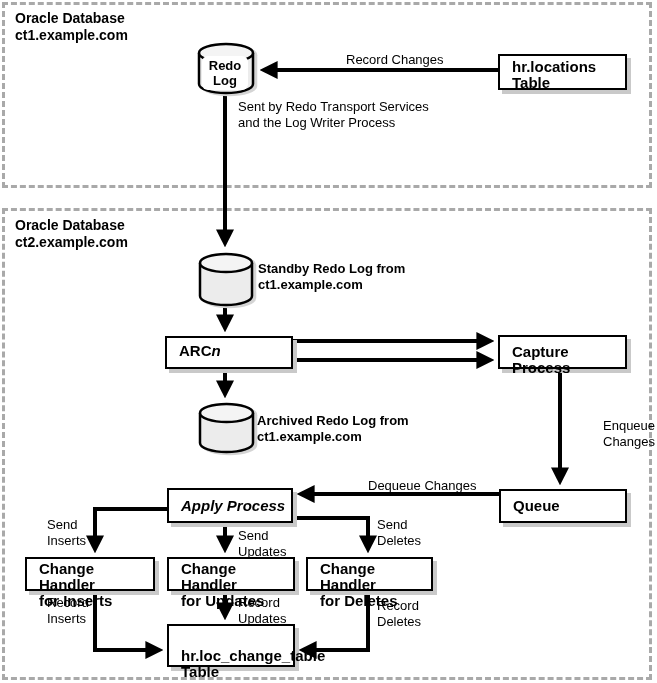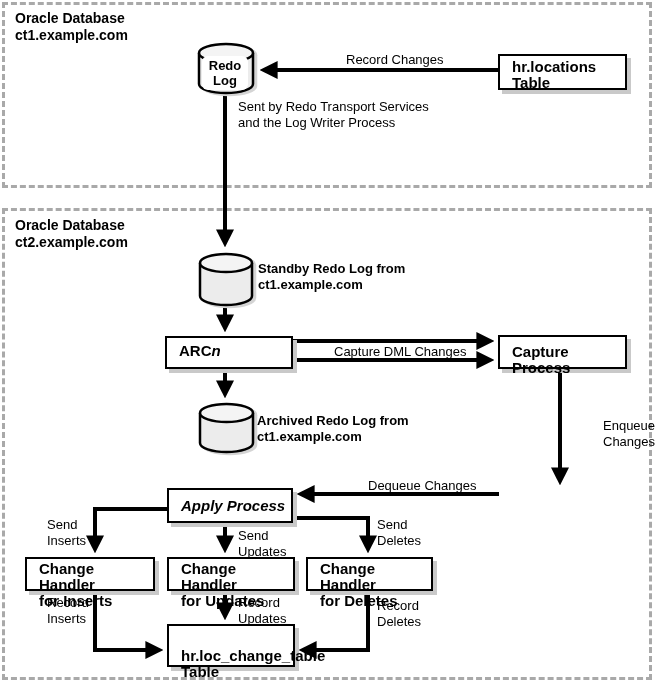--- a/index.html
+++ b/index.html
@@ -118,34 +118,34 @@
   </div>
   <div class="blbl" id="lbl-archived">Archived Redo Log from
 ct1.example.com</div>
 
   <div class="pbox" id="box-hrloc">hr.locations
 Table</div>
 
   <div class="pbox" id="box-capture">Capture Process</div>
 
   <div class="pbox" id="box-arcn"><span>ARC</span><span class="italic">n</span></div>
+  <div class="pbox" id="box-queue">Queue</div>
   <div class="pbox" id="box-apply">Apply Process</div>
   <div class="pbox" id="box-hins">Change Handler
 for Inserts</div>
   <div class="pbox" id="box-hupd">Change Handler
 for Updates</div>
   <div class="pbox" id="box-hdel">Change Handler
 for Deletes</div>
   <div class="pbox" id="box-ctable">hr.loc_change_table
 Table</div>
 
   <div class="lbl" id="lbl-record-changes">Record Changes</div>
   <div class="lbl" id="lbl-sent-by">Sent by Redo Transport Services
 and the Log Writer Process</div>
-  <div class="lbl" id="lbl-capture-dml">Capture DML Changes</div>
   <div class="lbl" id="lbl-enqueue">Enqueue
 Changes</div>
   <div class="lbl" id="lbl-dequeue">Dequeue Changes</div>
   <div class="lbl" id="lbl-send-inserts">Send
 Inserts</div>
   <div class="lbl" id="lbl-send-updates">Send
 Updates</div>
   <div class="lbl" id="lbl-send-deletes">Send
 Deletes</div>
   <div class="lbl" id="lbl-record-inserts">Record

